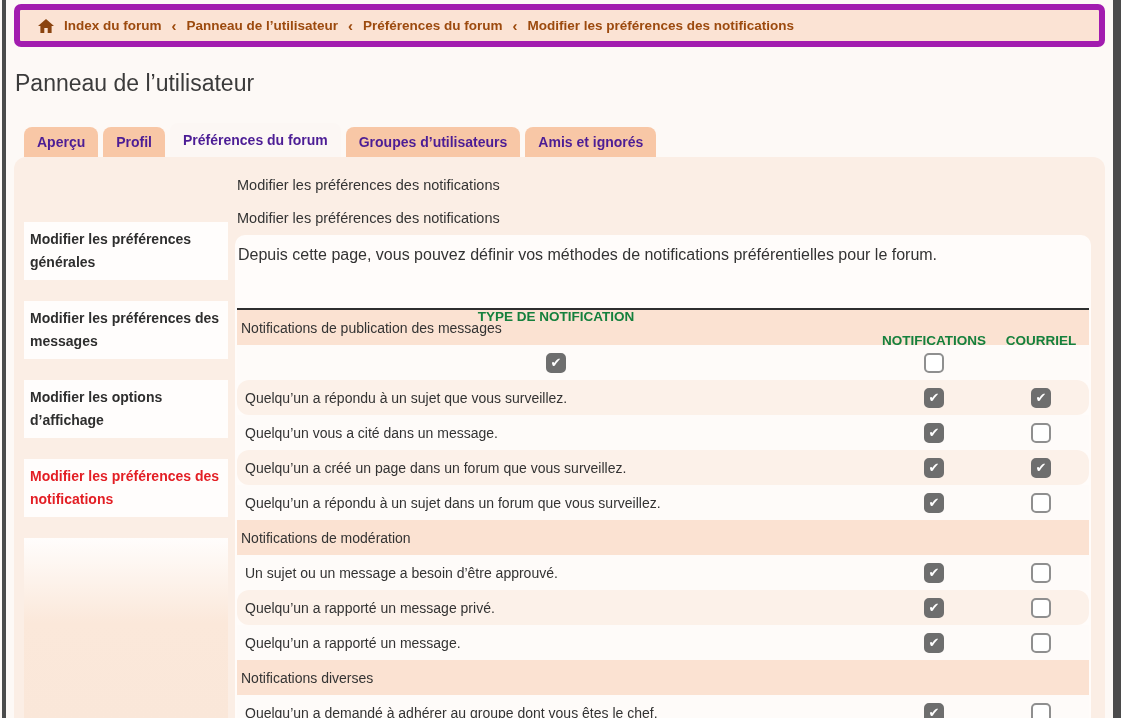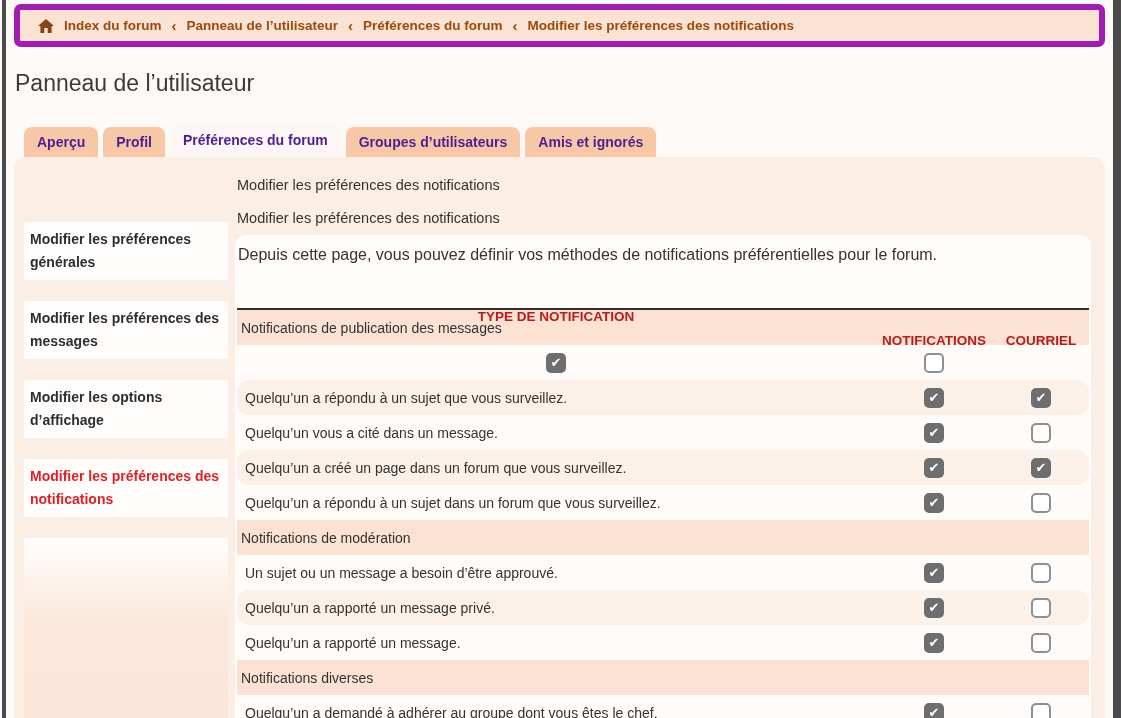--- a/index.html
+++ b/index.html
@@ -44,21 +44,21 @@
   .panel-heading.h1{top:20px;}
   .panel-heading.h2{top:53px;}
 
   
   .content{position:absolute;left:221px;top:78px;width:856px;height:483px;
     background:var(--white-panel,#fffcfa);border-radius:10px 10px 0 0;overflow:hidden;}
   .intro{position:absolute;left:3px;right:8px;top:11px;font-size:16px;color:#333;}
 
   .ntable{position:absolute;left:2px;right:2px;top:50px;}
   .thead{display:grid;grid-template-columns:1fr 118px 96px;align-items:center;height:25px;
-    border-bottom:2px solid #2f2f2f;font-weight:bold;font-size:13.5px;color:#b91c1c;}
+    border-bottom:2px solid #2f2f2f;font-weight:bold;font-size:13.5px;color:#15803d;}
   .thead .h-type{text-align:center;}
   .thead .h-cb{text-align:center;margin-top:48px;}
 
   .cat-row{height:35px;display:flex;align-items:center;padding-left:4px;
     background:var(--category-peach,#fbe2d2);font-size:14px;color:#333;}
   .t-row{display:grid;grid-template-columns:1fr 118px 96px;align-items:center;height:35px;
     background:var(--row-light,#fefbf9);font-size:14px;color:#333;}
   .t-row.alt{background:var(--row-alt-peach,#fcf1e9);border-radius:12px;}
   .t-row .label{padding-left:8px;}
   .t-row .cb{display:flex;justify-content:center;}

